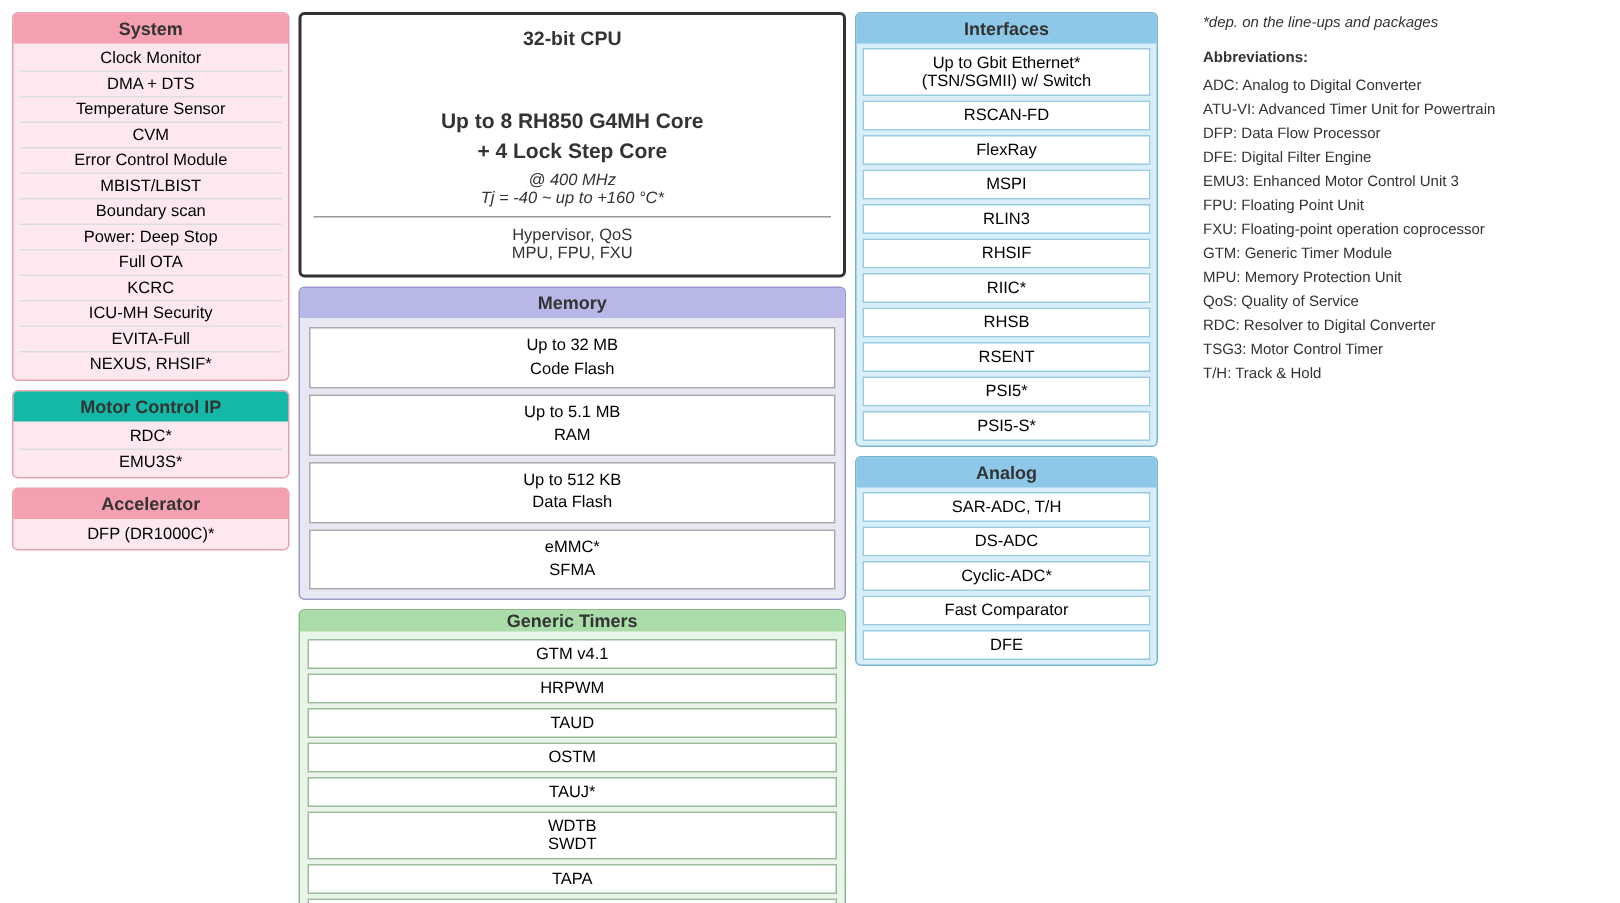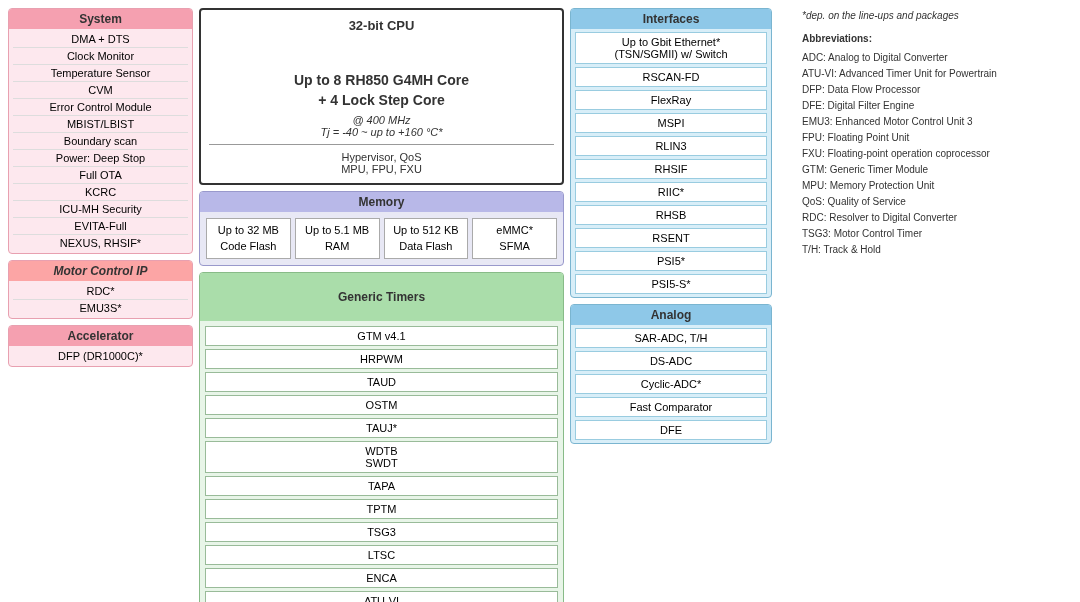--- a/index.html
+++ b/index.html
@@ -43,21 +43,21 @@
       border-bottom: 1px solid #ddd;
       font-size: 11px;
     }
     .section-item:last-child {
       border-bottom: none;
     }
     
     .system-box .section-header { background: #f5a0b0; color: #333; }
     .system-box { background: #fde8ee; border-color: #e8a0b0; }
     
-    .motor-box .section-header { background: #fca5a5; color: #333; font-style: italic; }
+    .motor-box .section-header { background: #14b8a6; color: #333; }
     .motor-box { background: #fde8ee; border-color: #e8a0b0; }
     
     .accel-box .section-header { background: #f5a0b0; color: #333; }
     .accel-box { background: #fde8ee; border-color: #e8a0b0; }
 
     
     .center-col {
       width: 365px;
       display: flex;
       flex-direction: column;
@@ -108,21 +108,21 @@
       text-align: center;
       font-weight: bold;
       font-size: 12px;
       background: #b8b8e8;
       padding: 3px;
       border-radius: 3px 3px 0 0;
       color: #333;
     }
     .memory-grid {
       display: grid;
-      grid-template-columns: 1fr 1fr 1fr 1fr;
+      grid-template-columns: 1fr;
       gap: 4px;
       padding: 6px;
     }
     .memory-cell {
       text-align: center;
       background: #fff;
       border: 1px solid #aaa;
       padding: 4px;
       font-size: 11px;
       line-height: 1.4;
@@ -132,21 +132,21 @@
       border: 1.5px solid #88bb88;
       border-radius: 4px;
       background: #e8f5e8;
       flex: 1;
     }
     .timers-header {
       text-align: center;
       font-weight: bold;
       font-size: 12px;
       background: #aaddaa;
-      padding: 17px;
+      padding: 0;
       border-radius: 3px 3px 0 0;
       color: #333;
     }
     .timers-grid {
       display: grid;
       grid-template-columns: 1fr;
       gap: 3px;
       padding: 5px;
     }
     .timer-cell {
@@ -241,22 +241,22 @@
 </head>
 <body>
 
 <div class="main-container">
 
   <div class="system-col">
 
     <div class="section-box system-box">
       <div class="section-header">System</div>
       <div class="section-items">
+        <div class="section-item">Clock Monitor</div>
         <div class="section-item">DMA + DTS</div>
-        <div class="section-item">Clock Monitor</div>
         <div class="section-item">Temperature Sensor</div>
         <div class="section-item">CVM</div>
         <div class="section-item">Error Control Module</div>
         <div class="section-item">MBIST/LBIST</div>
         <div class="section-item">Boundary scan</div>
         <div class="section-item">Power: Deep Stop</div>
         <div class="section-item">Full OTA</div>
         <div class="section-item">KCRC</div>
         <div class="section-item">ICU-MH Security</div>
         <div class="section-item">EVITA-Full</div>

